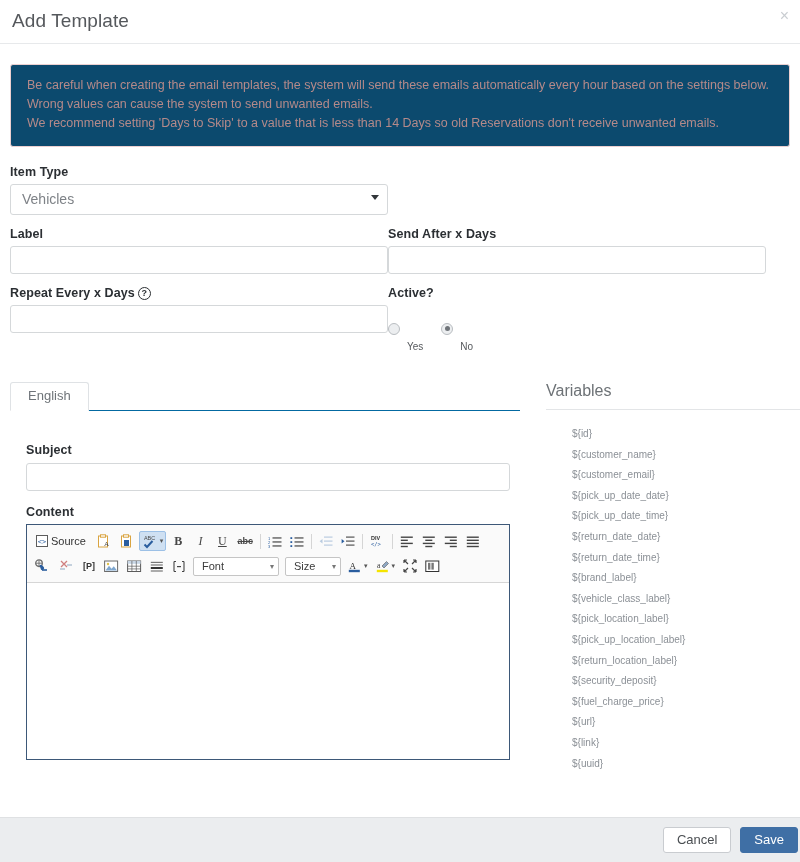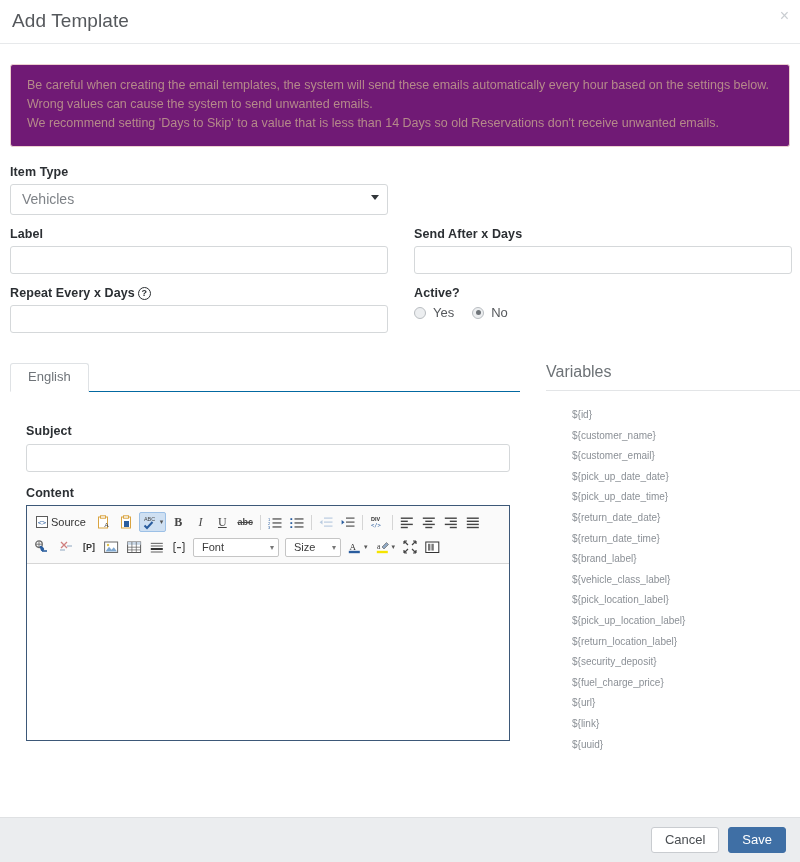--- a/index.html
+++ b/index.html
@@ -36,33 +36,33 @@
     font-size: 16px;
     line-height: 16px;
     color: #c9cdd1;
     cursor: pointer;
     font-family: "Liberation Sans", sans-serif;
   }
 
   
   .alert {
     margin: 20px 10px 0 10px;
-    background: #701a75;
+    background: #0c4a6e;
     border: 1px solid #ecd0d0;
     border-radius: 3px;
     padding: 11px 1px 13px 16px;
     color: #b58a8a;
     font-size: 12.5px;
     line-height: 19px;
   }
   .alert div { white-space: nowrap; }
 
   
   .form-area { padding: 0 10px; margin-top: 18px; }
-  .row { display: flex; gap: 26px; }
+  .row { display: flex; }
   .col { width: 378px; flex: 0 0 378px; }
   .field { margin-bottom: 12px; }
   .field-label {
     display: block;
     font-size: 12.5px;
     font-weight: bold;
     color: #2b2f33;
     margin-bottom: 5px;
     letter-spacing: .1px;
   }
@@ -127,21 +127,21 @@
     margin-right: 7px;
   }
   .radio-dot.checked::after {
     content: "";
     position: absolute;
     left: 2.5px; top: 2.5px;
     width: 5px; height: 5px;
     border-radius: 50%;
     background: #6f7479;
   }
-  .radio-label { font-size: 13px; color: #55585c; }
+  .radio-label { font-size: 10px; color: #55585c; margin-top: 36px; }
 
   
   .lower { display: flex; padding: 0 10px; margin-top: 18px; gap: 26px; }
   .left-pane { width: 510px; flex: 0 0 510px; }
   .right-pane { width: 254px; flex: 0 0 254px; }
 
   .tabs {
     display: flex;
     border-bottom: 1px solid #0369a1;
     height: 29px;
@@ -244,21 +244,21 @@
   
   .modal-footer {
     position: absolute;
     left: 0; right: 0; bottom: 0;
     height: 45px;
     background: #ebedef;
     border-top: 1px solid #dfe1e3;
     display: flex;
     align-items: center;
     justify-content: flex-end;
-    padding-right: 14px;
+    padding-right: 2px;
     gap: 9px;
   }
   .btn {
     height: 26px;
     border-radius: 3px;
     font-size: 13px;
     font-family: "Liberation Sans", sans-serif;
     cursor: pointer;
     padding: 0 13px;
     line-height: 24px;

